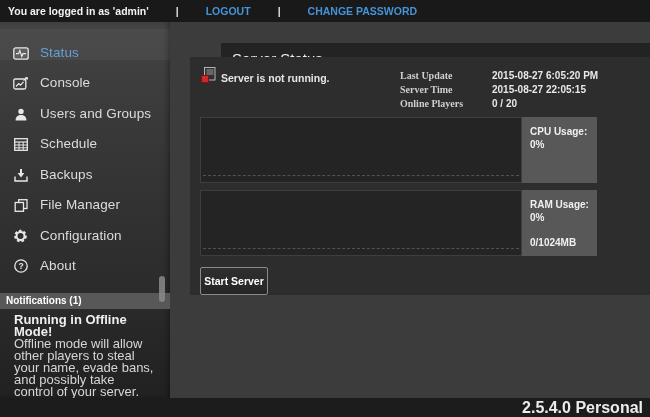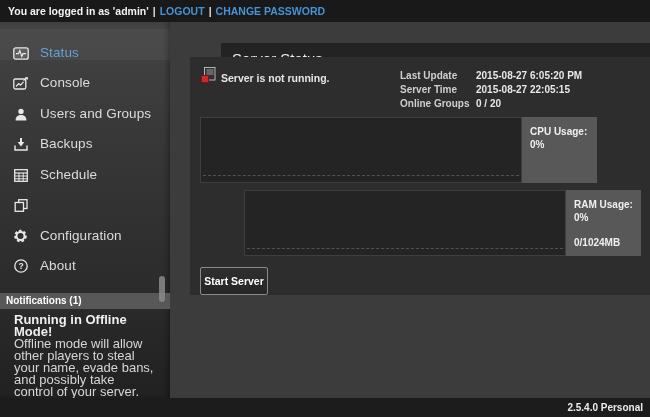--- a/index.html
+++ b/index.html
@@ -6,21 +6,21 @@
   #app{
     position:relative;width:650px;height:417px;overflow:hidden;
     font-family:"Liberation Sans","DejaVu Sans",sans-serif;
     background:#3c3c3c;
     -webkit-font-smoothing:antialiased;
   }
   
   .topbar{
     position:absolute;left:0;top:0;width:650px;height:22px;
     background:#191919;display:flex;align-items:center;
-    font-size:10.5px;font-weight:bold;color:#f2f2f2;padding-left:8px;box-sizing:border-box;
+    font-size:10.5px;font-weight:bold;color:#f2f2f2;padding-left:8px;box-sizing:border-box;gap:23px;
   }
   .topbar .sep{margin:0 4px;color:#e0e0e0;}
   .topbar a{color:#4593d8;text-decoration:none;cursor:pointer;}
   
   .sidebar{
     position:absolute;left:0;top:22px;width:170px;height:376px;
     background:linear-gradient(180deg,#444 0%,#383838 30%,#2a2a2a 75%,#212121 100%);
     box-shadow:inset -4px 0 6px -3px rgba(0,0,0,0.45);
   }
   .nav{position:absolute;top:7px;left:0;right:0;}
@@ -47,45 +47,45 @@
   }
   .panel-title{color:#f0f0f0;font-size:15px;flex:1;}
   .panel-hicon{color:#f0f0f0;display:flex;}
   .panel-body{
     position:absolute;left:20px;top:35px;width:464px;height:238px;background:#2d2d2d;
   }
   .status-row-icon{position:absolute;left:11px;top:10px;}
   .status-msg{position:absolute;left:31px;top:15px;font-size:10.5px;font-weight:bold;color:#e6e6e6;}
   .info-table{position:absolute;left:210px;top:11px;font-size:10px;font-weight:bold;}
   .info-row{display:flex;height:14px;align-items:center;}
-  .info-label{width:76px;color:#cfcfcf;}
+  .info-label{width:92px;color:#cfcfcf;font-family:Liberation Serif, serif;}
   .info-value{color:#e8e8e8;}
   .chart-row{position:absolute;left:10px;width:397px;height:66px;display:flex;}
   .chart-row.cpu{top:60px;}
-  .chart-row.ram{top:133px;margin-left:44px;}
+  .chart-row.ram{top:133px;}
   .chart-area{
     position:relative;width:322px;height:66px;background:#242424;
     border:1px solid #3e3e3e;box-sizing:border-box;
   }
   .chart-baseline{position:absolute;left:2px;right:2px;bottom:6px;border-top:1px dashed #525252;}
   .usage-box{
     width:75px;height:66px;background:#585858;box-sizing:border-box;
     padding:8px 0 0 8px;color:#f0f0f0;font-size:10px;font-weight:bold;line-height:13px;
   }
   .usage-detail{margin-top:12px;}
   .start-btn{
     position:absolute;left:10px;top:210px;width:68px;height:28px;
     background:linear-gradient(#2f2f2f,#262626);border:1px solid #8a8a8a;border-radius:2px;
     color:#fff;font-size:10.5px;font-weight:bold;font-family:inherit;cursor:pointer;
     display:flex;align-items:center;justify-content:center;padding:0;
   }
   
   .bottombar{
     position:absolute;left:0;top:398px;width:650px;height:19px;background:#1c1c1c;
-    color:#ececec;font-size:10px;font-weight:bold;line-height:19px;
+    color:#ececec;font-size:16px;font-weight:bold;line-height:19px;
     text-align:right;box-sizing:border-box;padding-right:7px;
   }
   svg{display:block;}
 </style>
 </head>
 <body>
 
 <div id="app">
 
   <div class="topbar">
@@ -126,49 +126,50 @@
               <circle cx="7" cy="3.4" r="2.7" fill="currentColor"></circle>
               <path d="M1.6 12.4 C1.6 8.6 4 7 7 7 C10 7 12.4 8.6 12.4 12.4 Z" fill="currentColor"></path>
             </svg>
         </span>
         <span class="nav-label">Users and Groups</span>
       </div>
 
       <div class="nav-item">
         <span class="nav-icon">
           <svg width="14" height="13" viewBox="0 0 14 13">
-              <path d="M7 0 L7 5" stroke="currentColor" stroke-width="2"></path>
-              <path d="M3.6 4 L7 8.5 L10.4 4 Z" fill="currentColor"></path>
-              <path d="M1 7.5 L1 12 L13 12 L13 7.5" fill="none" stroke="currentColor" stroke-width="1.4"></path>
-            </svg>
-        </span>
-        <span class="nav-label">Backups</span>
-      </div>
-
-      <div class="nav-item">
-        <span class="nav-icon">
-          <svg width="14" height="13" viewBox="0 0 14 13">
               <rect x="0.7" y="0.7" width="12.6" height="11.6" fill="none" stroke="currentColor" stroke-width="1.3"></rect>
               <line x1="1" y1="4" x2="13" y2="4" stroke="currentColor" stroke-width="1.2"></line>
               <line x1="1" y1="7" x2="13" y2="7" stroke="currentColor"></line>
               <line x1="1" y1="9.8" x2="13" y2="9.8" stroke="currentColor"></line>
               <line x1="5" y1="4" x2="5" y2="12.3" stroke="currentColor"></line>
               <line x1="9.2" y1="4" x2="9.2" y2="12.3" stroke="currentColor"></line>
             </svg>
         </span>
         <span class="nav-label">Schedule</span>
       </div>
 
       <div class="nav-item">
         <span class="nav-icon">
           <svg width="14" height="13" viewBox="0 0 14 13">
+              <path d="M7 0 L7 5" stroke="currentColor" stroke-width="2"></path>
+              <path d="M3.6 4 L7 8.5 L10.4 4 Z" fill="currentColor"></path>
+              <path d="M1 7.5 L1 12 L13 12 L13 7.5" fill="none" stroke="currentColor" stroke-width="1.4"></path>
+            </svg>
+        </span>
+        <span class="nav-label">Backups</span>
+      </div>
+
+      <div class="nav-item">
+        <span class="nav-icon">
+          <svg width="14" height="13" viewBox="0 0 14 13">
               <rect x="4.7" y="0.7" width="8.3" height="8.8" fill="none" stroke="currentColor" stroke-width="1.3"></rect>
               <rect x="1.2" y="3.5" width="8.3" height="8.8" fill="#333" stroke="currentColor" stroke-width="1.3"></rect>
             </svg>
         </span>
+        <span class="nav-label">File Manager</span>
       </div>
 
       <div class="nav-item">
         <span class="nav-icon">
           <svg width="15" height="14" viewBox="0 0 15 14">
               <circle cx="7.5" cy="7" r="5" fill="none" stroke="currentColor" stroke-width="2.6" stroke-dasharray="2.4 1.9"></circle>
               <circle cx="7.5" cy="7" r="4" fill="none" stroke="currentColor" stroke-width="2"></circle>
               <circle cx="7.5" cy="7" r="1.3" fill="#333"></circle>
             </svg>
         </span>
@@ -225,21 +226,21 @@
       <div class="info-table">
         <div class="info-row">
           <span class="info-label">Last Update</span>
           <span class="info-value">2015-08-27 6:05:20 PM</span>
         </div>
         <div class="info-row">
           <span class="info-label">Server Time</span>
           <span class="info-value">2015-08-27 22:05:15</span>
         </div>
         <div class="info-row">
-          <span class="info-label">Online Groups</span>
+          <span class="info-label">Online Players</span>
           <span class="info-value">0 / 20</span>
         </div>
       </div>
 
       <div class="chart-row cpu">
         <div class="chart-area">
           <div class="chart-baseline"></div>
         </div>
         <div class="usage-box">
           <div>CPU Usage:</div>

